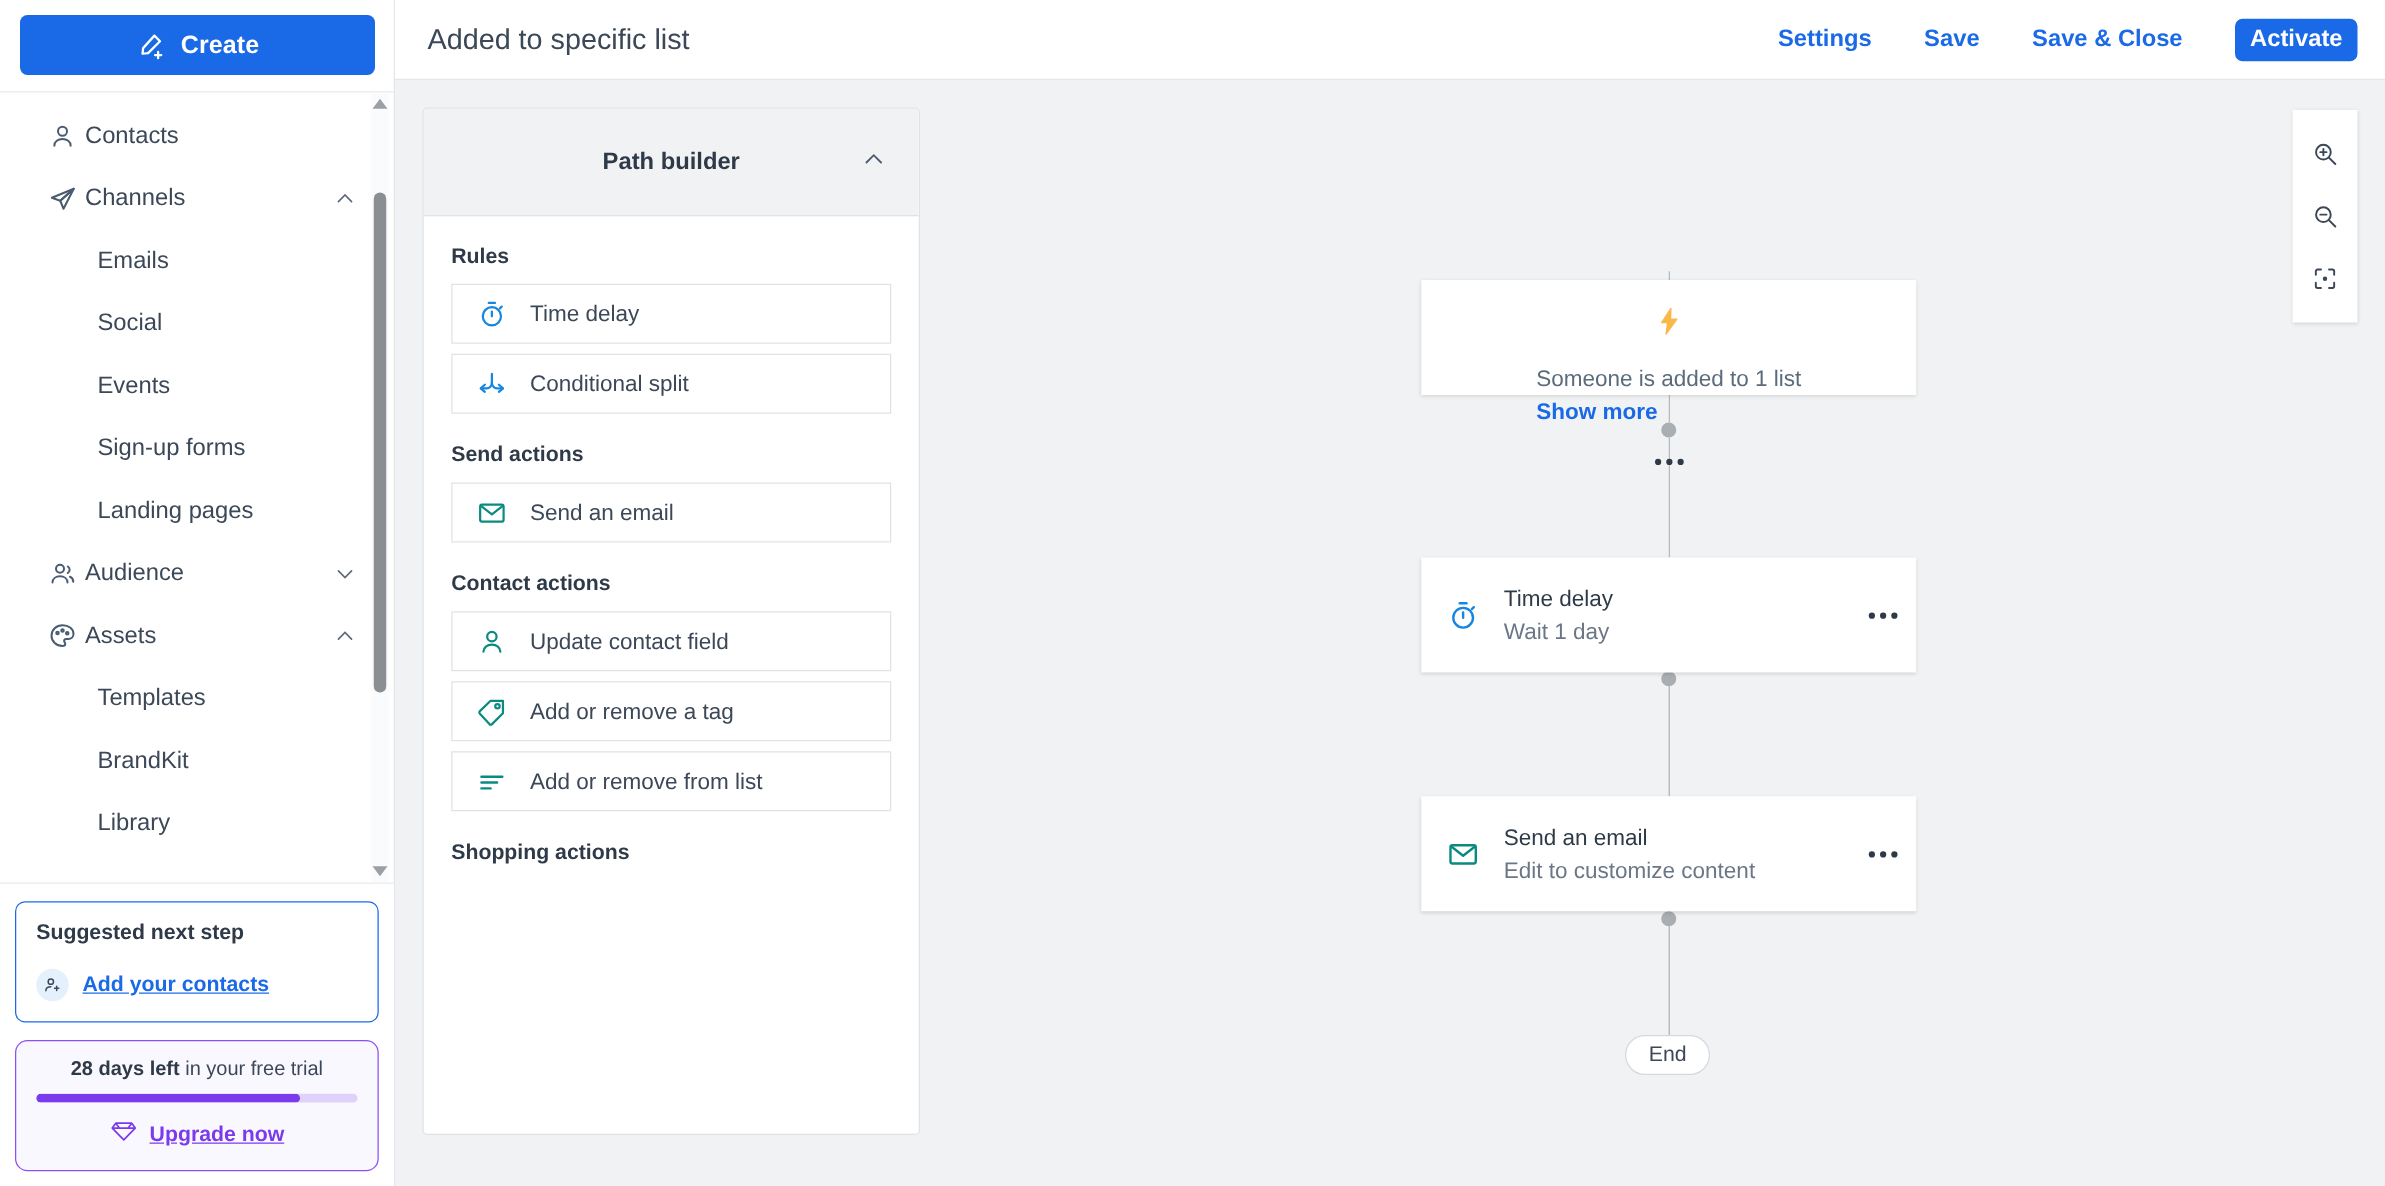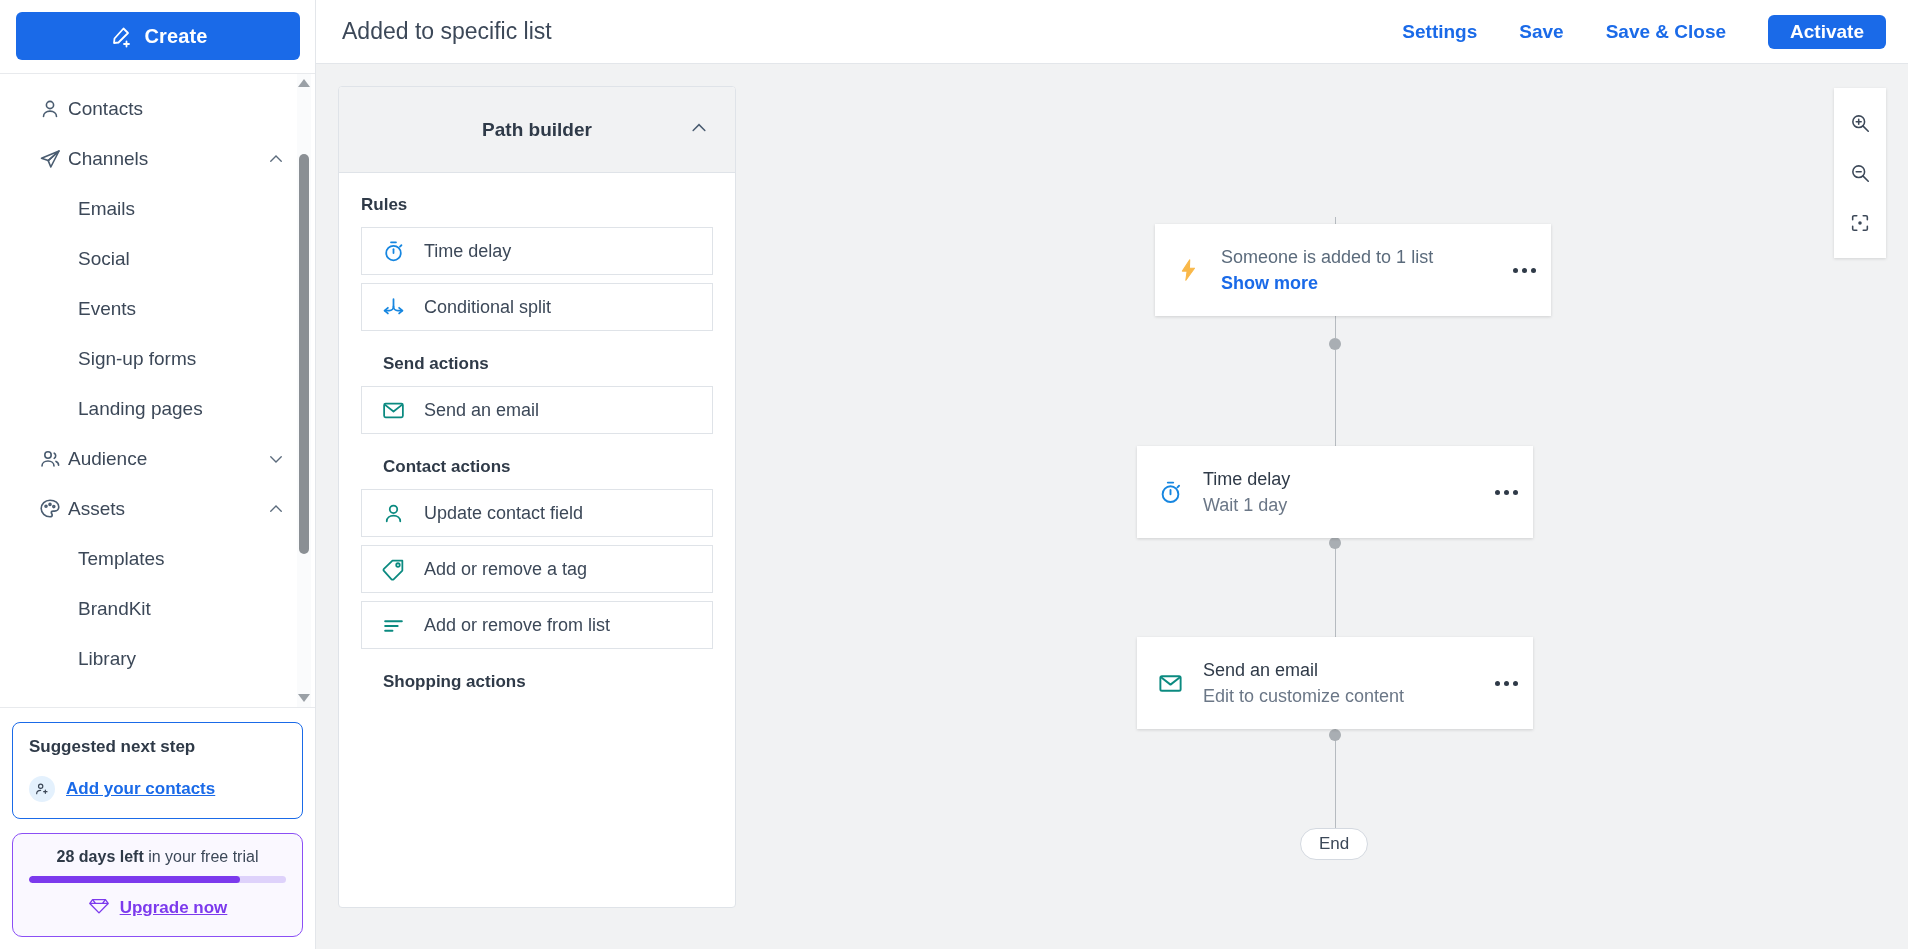--- a/index.html
+++ b/index.html
@@ -134,21 +134,21 @@
     display:flex; align-items:center;
     padding: 0 22px 0 26px;
   }
   .topbar-title { font-size: 23px; color:#3c4858; flex:1 1 auto; }
   .top-link {
     color:#1a6ae8; font-size:19px; font-weight:700;
     margin-right: 42px; cursor:pointer; text-decoration:none;
   }
   .activate-btn {
     background:#1a6ae8; color:#fff; border:none;
-    height: 34px; padding: 0 22px; border-radius:6px;
+    height: 34px; padding: 0 12px; border-radius:6px;
     font-size:19px; font-weight:700; cursor:pointer;
   }
 
   .workspace { flex:1 1 auto; position:relative; background:#f1f2f3; display:flex; min-height:0; }
 
   
   .panel {
     width: 398px; flex:0 0 398px;
     margin: 22px 0 0 22px;
     background:#fff;
@@ -162,21 +162,21 @@
     height: 86px; flex:0 0 86px;
     background:#f1f2f3;
     border-bottom:1px solid #dfe3e8;
     display:flex; align-items:center; justify-content:center;
     position:relative; cursor:pointer;
   }
   .panel-head-title { font-size:19px; font-weight:700; color:#2f3a48; }
   .panel-head-chev { position:absolute; right: 26px; top:50%; transform:translateY(-50%); color:#4a5c70; }
   .panel-body { padding: 22px 22px 0 22px; overflow:hidden; }
   .group-label { font-size:17px; font-weight:700; color:#2f3a48; margin: 0 0 12px 0; }
-  .group-label.spaced { margin-top: 23px; margin-left: 22px; }
+  .group-label.spaced { margin-top: 23px; }
   .tool {
     height: 48px;
     border:1px solid #dfe3e8;
     background:#fff;
     display:flex; align-items:center;
     margin-bottom: 8px;
     cursor: grab;
   }
   .tool-ico { width: 62px; flex:0 0 62px; display:flex; align-items:center; justify-content:center; }
   .tool-label { font-size:18px; color:#3c4858; }
@@ -490,21 +490,21 @@
           <div class="edge" style="left:599px; top:286px; height:96px;"></div>
 
           <div class="edge" style="left:599px; top:474px; height:99px;"></div>
           <div class="edge-dot" style="left:593px; top:473px;"></div>
           <div class="edge" style="left:599px; top:485px; height:88px;"></div>
 
           <div class="edge" style="left:599px; top:665px; height:99px;"></div>
           <div class="edge-dot" style="left:593px; top:665px;"></div>
           <div class="edge" style="left:599px; top:677px; height:87px;"></div>
 
-          <div class="node" style="left:419px; top:160px;">
+          <div class="node" style="left:401px; top:160px;flex-direction:column;">
             <span class="node-ico">
               <svg width="26" height="26" viewBox="0 0 24 24" fill="#f9b849" stroke="#f9b849" stroke-width="1" stroke-linejoin="round">
                 <path d="M13.6 2.5 6.8 13h4.4l-1.2 8.5L18 10.4h-4.7z"></path>
               </svg>
             </span>
             <span class="node-txt">
               <span class="node-title muted" style="display:block">Someone is added to 1 list</span>
               <span class="node-sub link" style="display:block">Show more</span>
             </span>
             <span class="node-menu">

